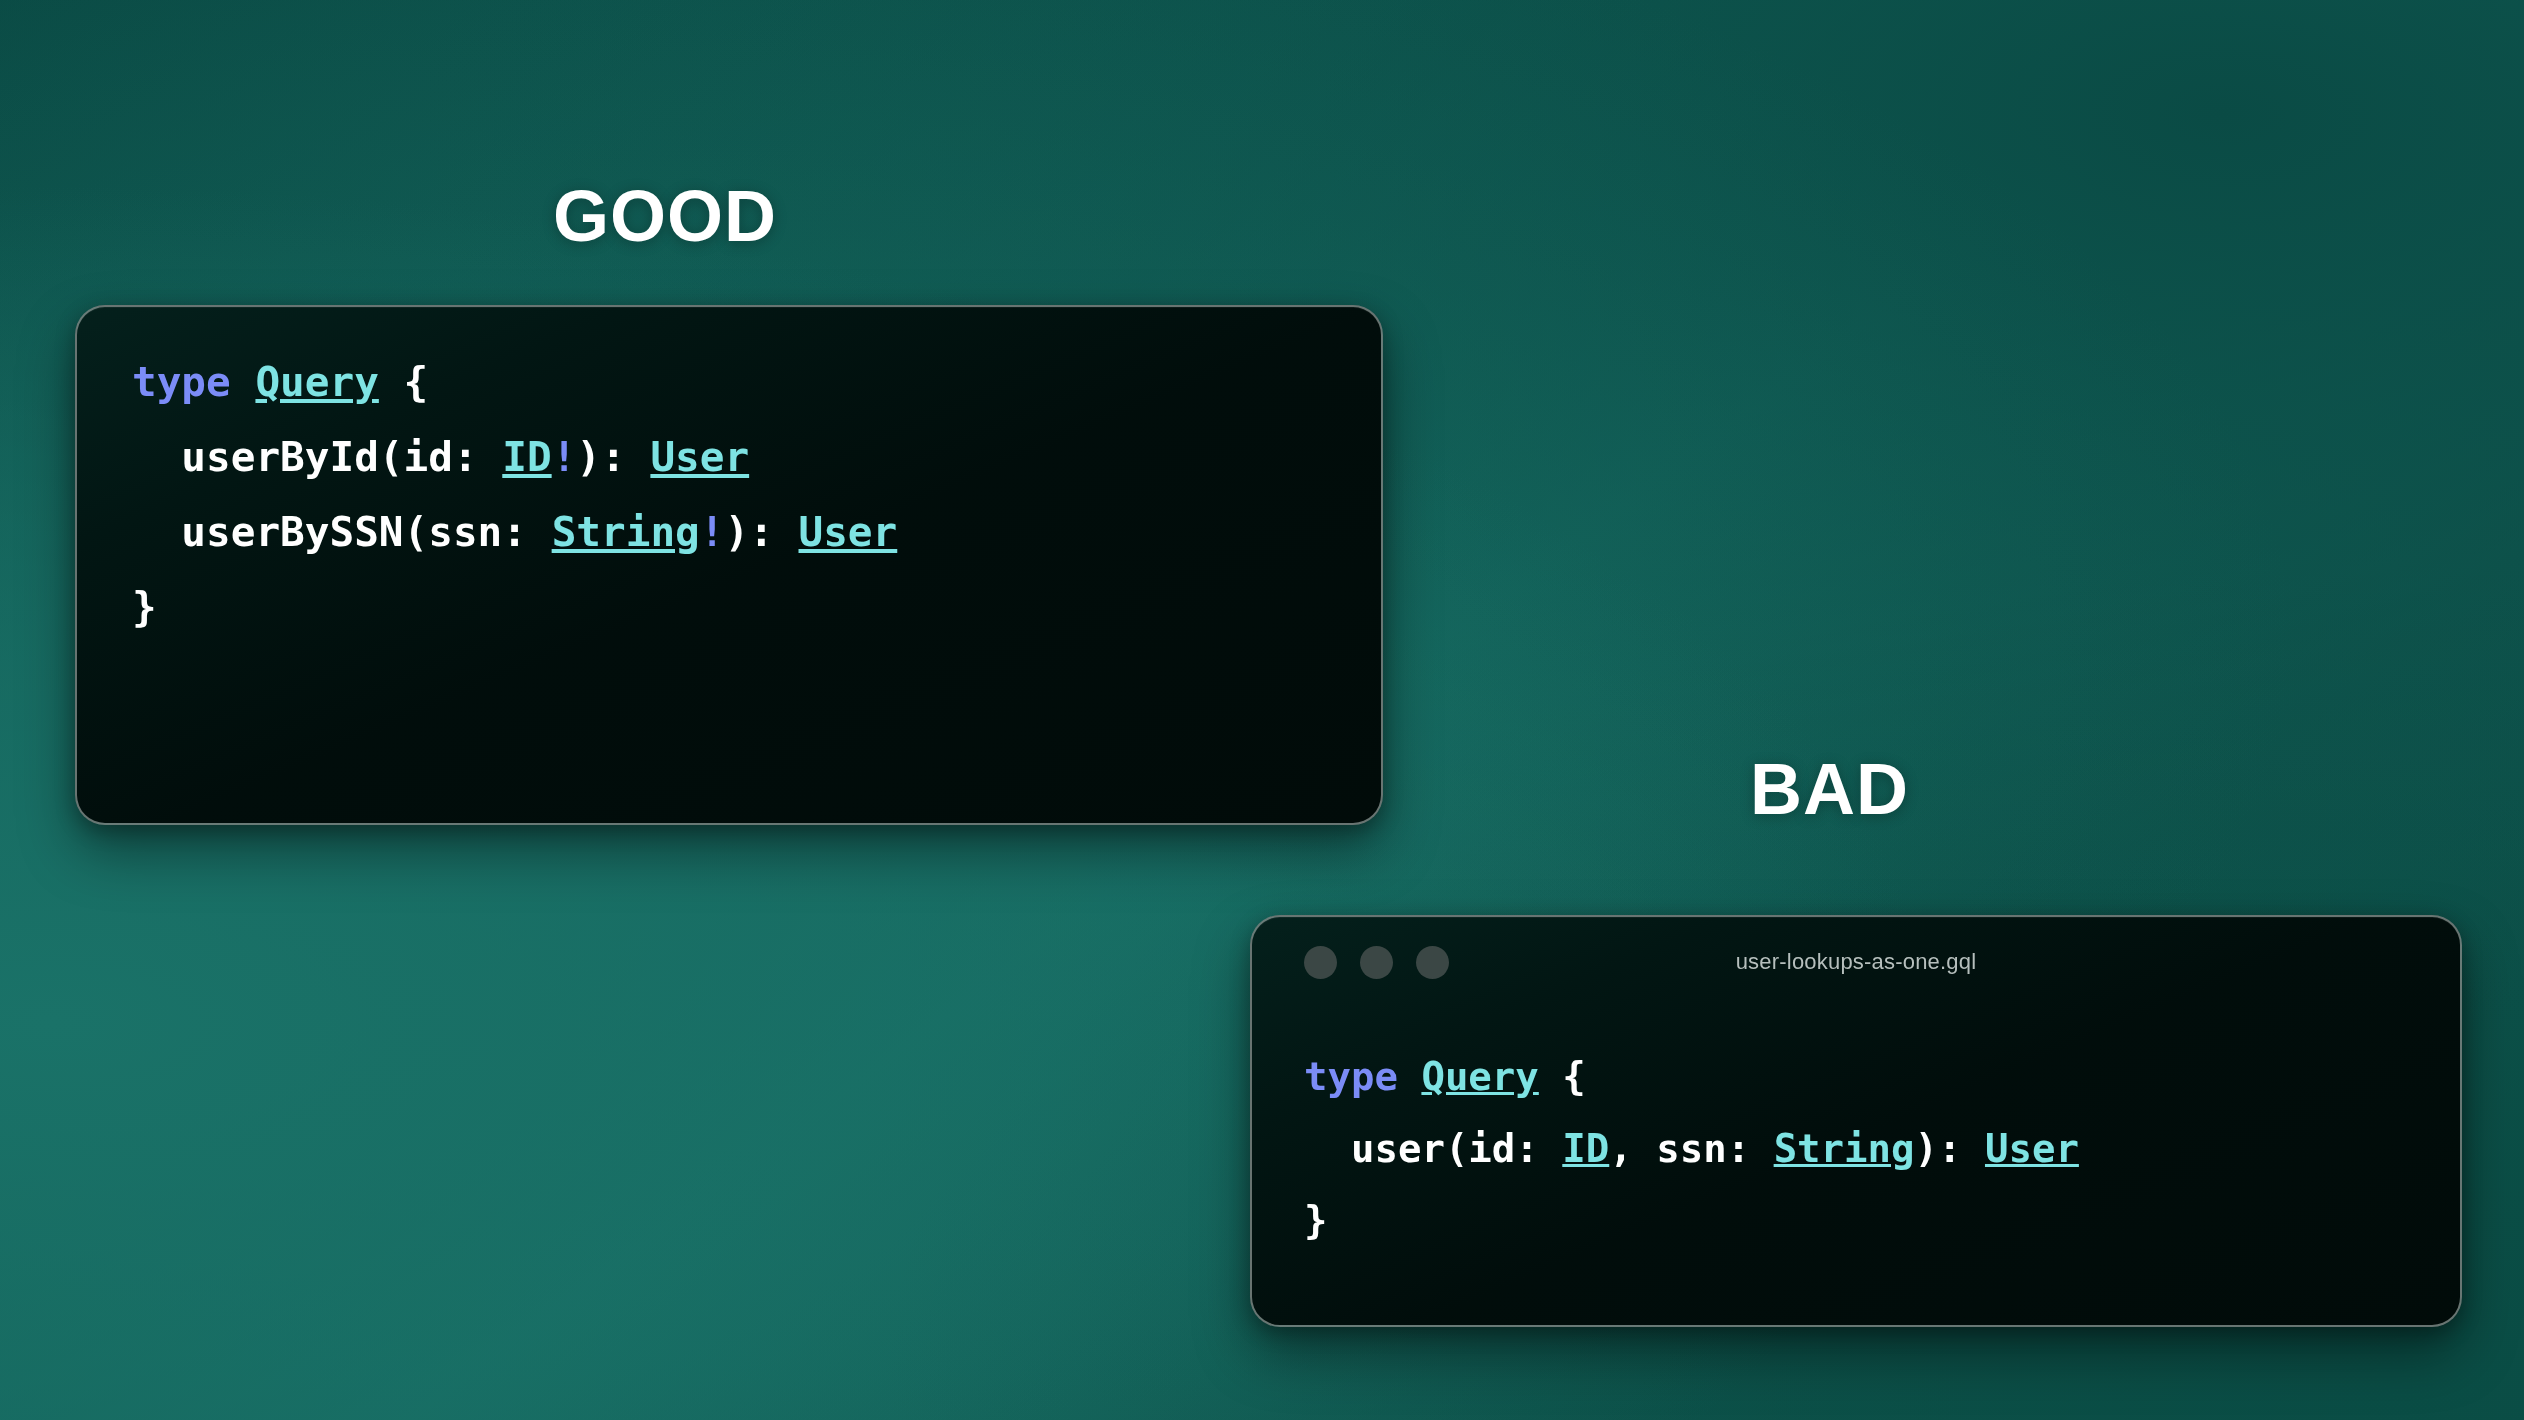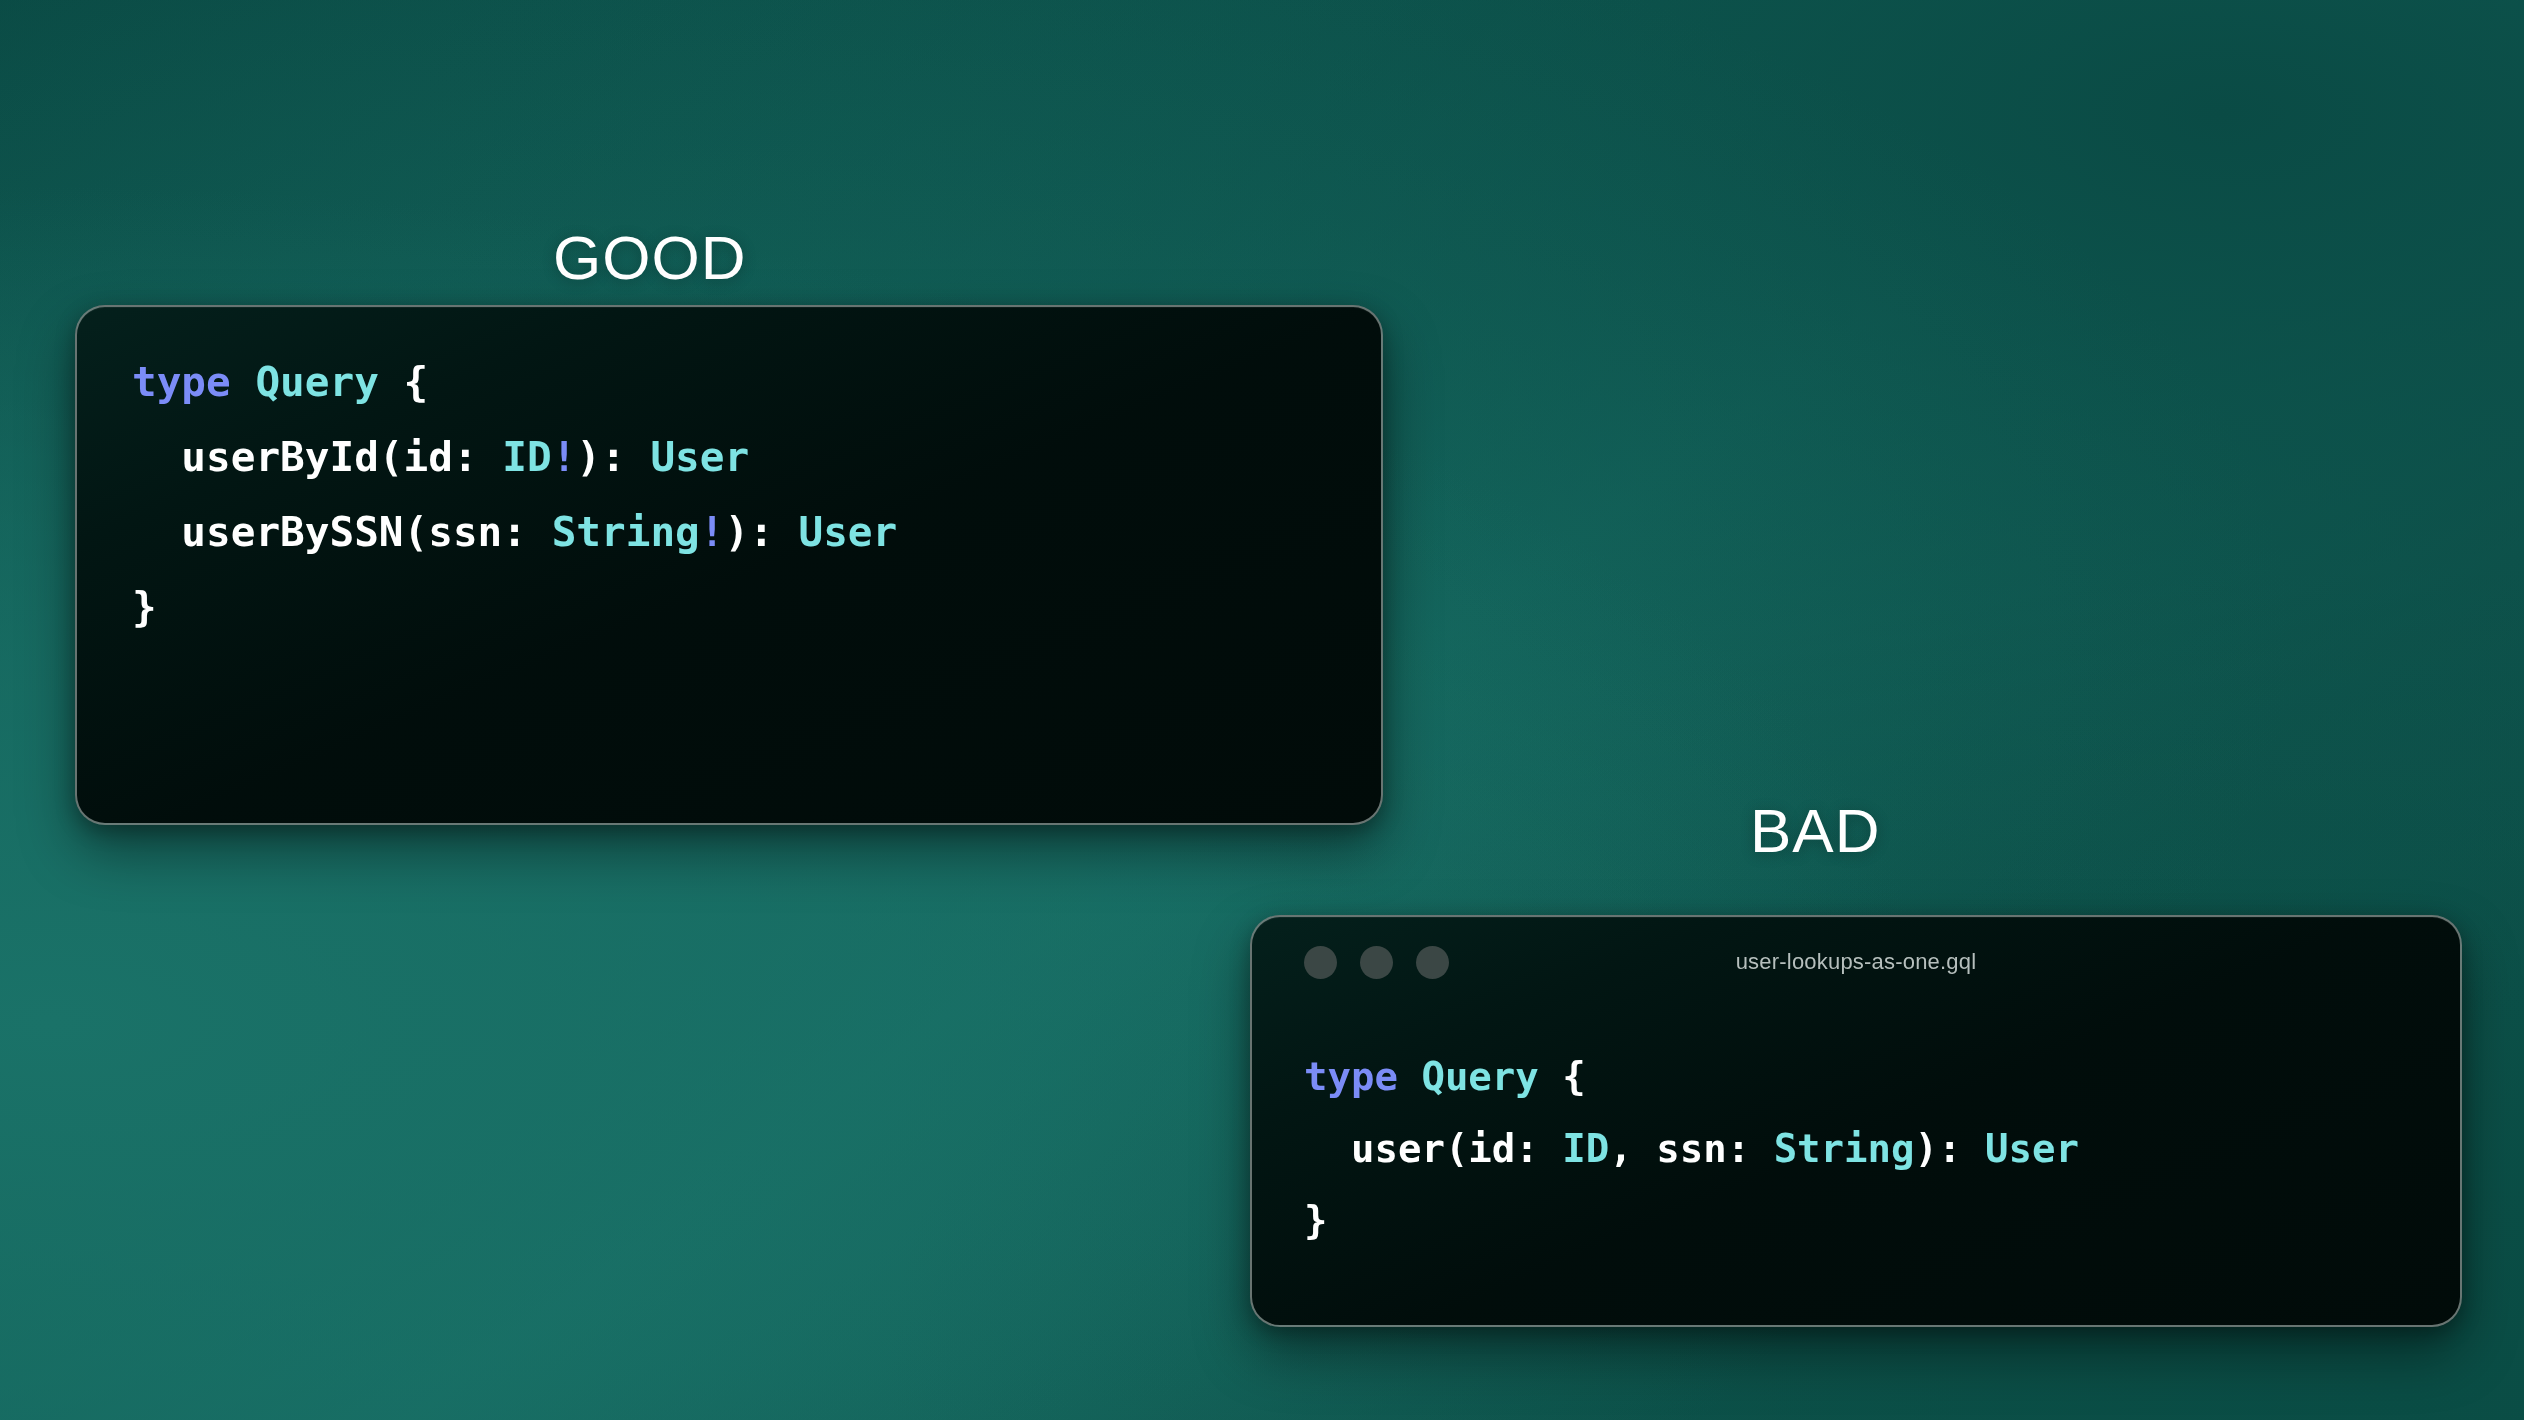--- a/index.html
+++ b/index.html
@@ -19,27 +19,26 @@
       radial-gradient(ellipse 90% 80% at 28% 45%, rgba(24,108,99,0.55) 0%, rgba(24,108,99,0.0) 70%),
       radial-gradient(ellipse 110% 100% at 88% 8%, #0a4b45 0%, rgba(10,75,69,0.0) 65%),
       radial-gradient(ellipse 100% 95% at 95% 97%, #0a4d45 0%, rgba(10,77,69,0.0) 60%),
       linear-gradient(143deg, #0a4a44 0%, #0f5a52 34%, #14685f 52%, #10574f 74%, #0c4f48 100%);
   }
 
   
   .section-label {
     position: absolute;
     color: #ffffff;
-    font-size: 62px;
-    font-weight: 400;
+    font-size: 72px;
+    font-weight: 700;
     letter-spacing: 1px;
     line-height: 1;
     white-space: nowrap;
     text-shadow: 0 2px 14px rgba(0,0,0,0.28);
-    margin-top: 47px;
   }
   #label-good { left: 553px; top: 180px; }
   #label-bad  { left: 1750px; top: 753px; }
 
   
   .code-window {
     position: absolute;
     border-radius: 30px;
     background: #010e0c;
     background-image: linear-gradient(157deg, #04201c 0%, #021613 22%, #010d0b 52%, #010b09 100%);
@@ -98,21 +97,21 @@
     font-size: 40px;
     line-height: 74px;
     white-space: pre;
     color: #ffffff;
     font-weight: 700;
   }
   #window-good .code-area { padding-left: 55px; font-size: 41px; line-height: 75px; }
   #window-bad  .code-area { padding-left: 52px; font-size: 39px; line-height: 72px; padding-top: 34px; }
 
   .tok-kw   { color: #7b8cf7; text-align: right; }
-  .tok-type { color: #7ee3e3; }
+  .tok-type { color: #7ee3e3; text-decoration: underline; }
   .tok-pun  { color: #ffffff; }
 </style>
 </head>
 <body>
 
 <div id="stage">
 
   <div id="label-good" class="section-label">GOOD</div>
 
   <div id="window-good" class="code-window">

